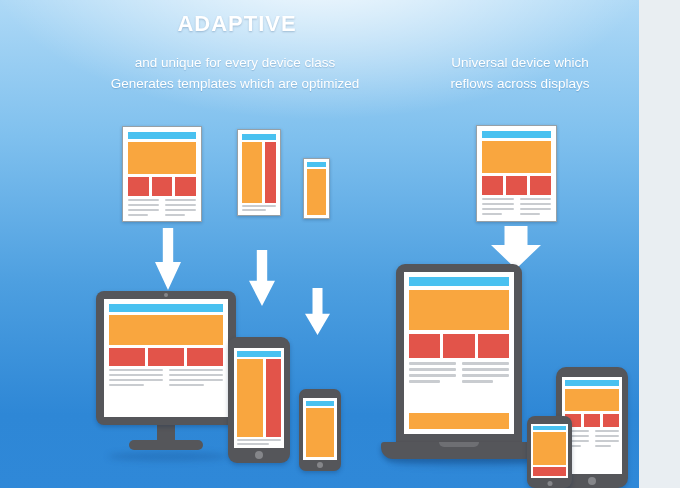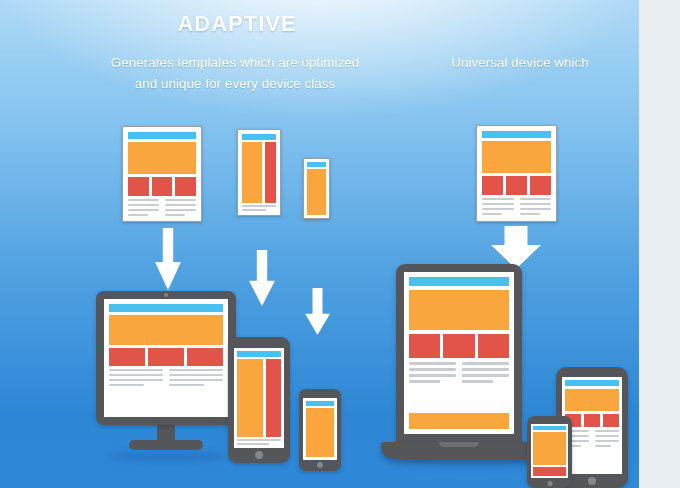--- a/index.html
+++ b/index.html
@@ -134,25 +134,26 @@
   .rphone-frame .home-btn{ bottom:2px; width:5px; height:5px; }
 </style>
 </head>
 <body>
 
 <div id="canvas">
 
   <div class="col-title" id="adaptive-title">ADAPTIVE</div>
 
   <div class="col-sub" id="adaptive-sub">
+    <div>and unique for every device class</div>
     <div>Generates templates which are optimized</div>
-    <div>and unique for every device class</div>
   </div>
   <div class="col-sub" id="responsive-sub">
     <div>Universal device which</div>
+    <div>reflows across displays</div>
   </div>
 
   <div class="shadow" id="shadow-left"></div>
   <div class="shadow" id="shadow-laptop"></div>
 
   <div class="wf" id="tpl-a">
       <div class="wf-bar"></div>
       <div class="wf-hero"></div>
       <div class="wf-blocks">
         <div class="wf-block"></div>

